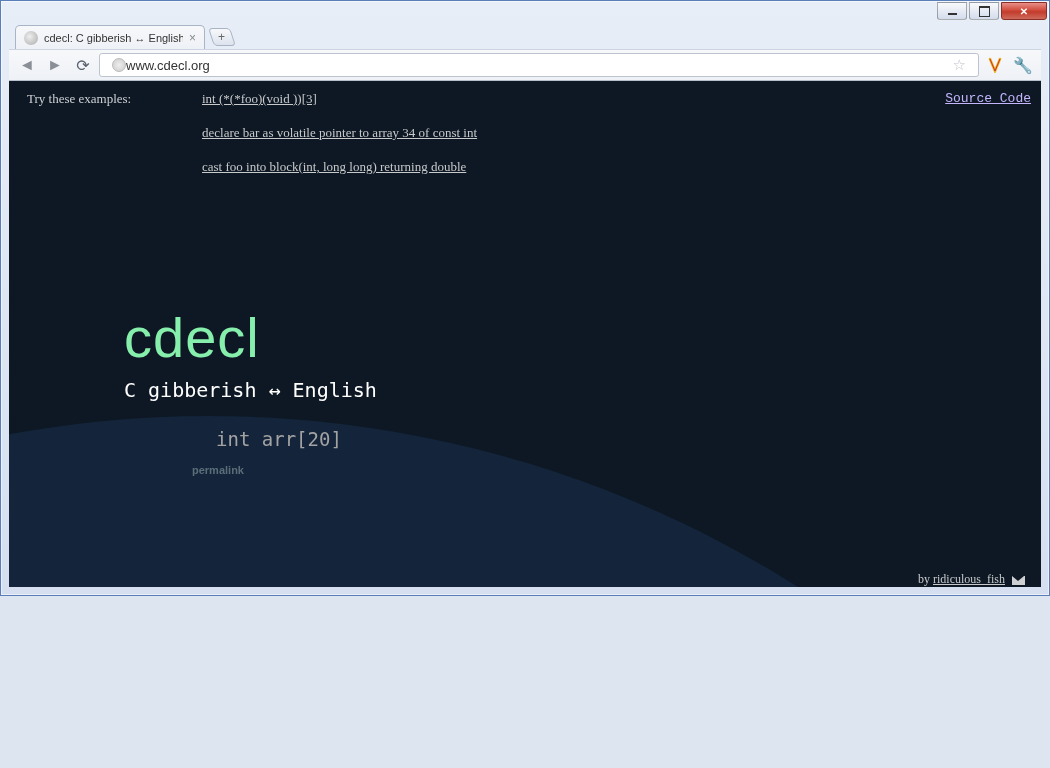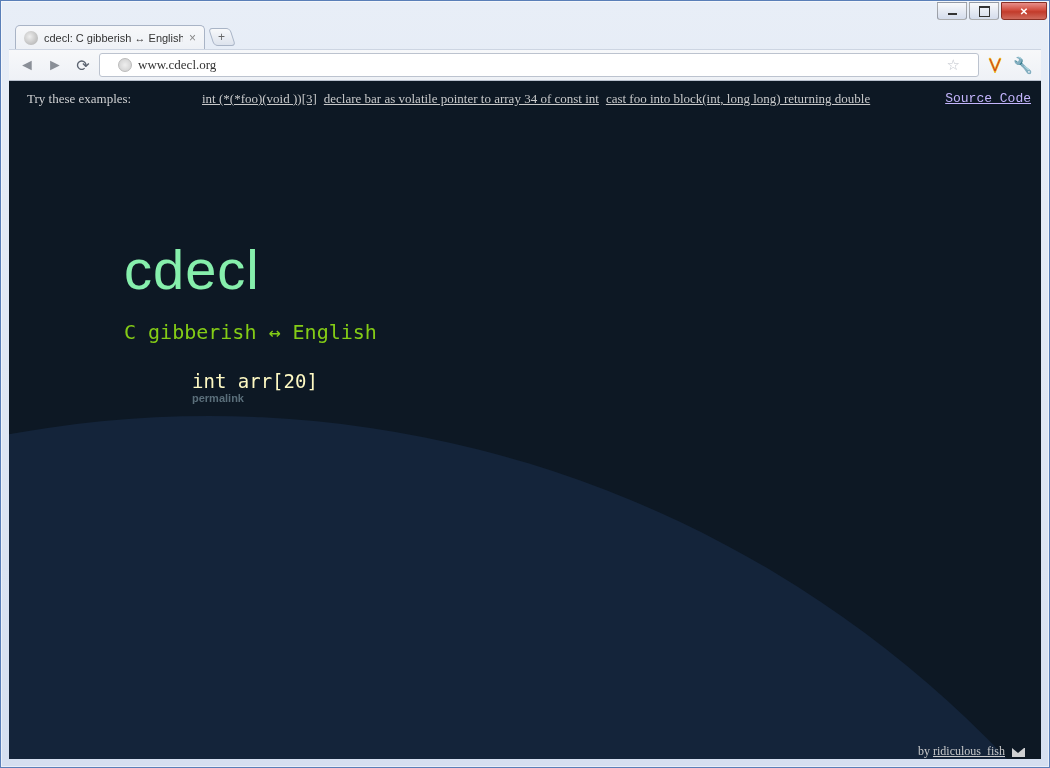--- a/index.html
+++ b/index.html
@@ -8,21 +8,21 @@
   background: #dce5f0;
   width: 1050px;
   height: 768px;
   overflow: hidden;
   position: relative;
 }
 
 
 .window-frame {
   width: 1050px;
-  height: 768px;
+  height: 596px;
   background: linear-gradient(to bottom, #e8eef7 0%, #d5dff0 100%);
   border: 1px solid #5a7fb8;
   position: relative;
   box-shadow: inset 0 0 0 1px rgba(255,255,255,0.5);
 }
 
 .window-titlebar {
   height: 22px;
   display: flex;
   justify-content: flex-end;
@@ -154,23 +154,21 @@
 .nav-btn.reload { color: #5b6370; }
 
 .omnibox {
   flex: 1;
   height: 24px;
   background: #fff;
   border: 1px solid #bcc3cf;
   border-radius: 3px;
   display: flex;
   align-items: center;
-  padding: 0 18px;
-  gap: 6px;
-  font-family: Liberation Serif, serif;
+  padding: 0 12px;
 }
 .omnibox .globe {
   width: 14px;
   height: 14px;
   border-radius: 50%;
   background: radial-gradient(circle, #eee, #ccc);
   border: 1px solid #bbb;
 }
 .omnibox .url {
   flex: 1;
@@ -219,22 +217,22 @@
   padding: 10px 10px 0 18px;
   font-size: 13px;
   color: #c8c9ca;
 }
 .examples-label {
   width: 175px;
   color: #cfd0d2;
 }
 .examples-list {
   display: flex;
-  flex-direction: row;
-  gap: 7px;
+  flex-direction: column;
+  gap: 18px;
 }
 .examples-list a {
   color: #c8c9ca;
   text-decoration: underline;
   cursor: pointer;
 }
 .source-link {
   margin-left: auto;
   color: #c4b5fd;
   text-decoration: underline;
@@ -251,52 +249,53 @@
 .site-title {
   font-family: Liberation Sans, sans-serif;
   font-size: 56px;
   color: #86efac;
   letter-spacing: 1px;
 }
 
 .subtitle {
   font-family: "Lucida Console", Consolas, monospace;
   font-size: 20px;
-  color: #84cc16;
-  margin-top: 18px;
+  color: #ffffff;
+  margin-top: 8px;
 }
 
 .input-box {
   margin-top: 24px;
   width: 720px;
   height: 28px;
   background: #fff;
   border: 1px solid #c7a24a;
   padding: 3px 8px;
   font-family: "Lucida Console", Consolas, monospace;
   font-size: 15px;
   color: #222;
   outline: none;
   box-shadow: 0 0 3px rgba(199,162,74,0.7);
   margin-left: 28px;
 }
 
 .output {
   font-family: "Lucida Console", Consolas, monospace;
   font-size: 19px;
-  color: #fef9c3;
+  color: #a3a3a3;
   margin-top: 26px;
-  margin-left: 68px;
+  margin-left: 92px;
 }
 
 .permalink {
   font-family: Arial, sans-serif;
   font-size: 11px;
   font-weight: bold;
   color: #5a6e7a;
+  margin-top: 14px;
   margin-left: 68px;
   cursor: pointer;
 }
 
 .footer {
   position: absolute;
   right: 16px;
   bottom: 0;
   font-size: 12px;
   color: #c8c9ca;

